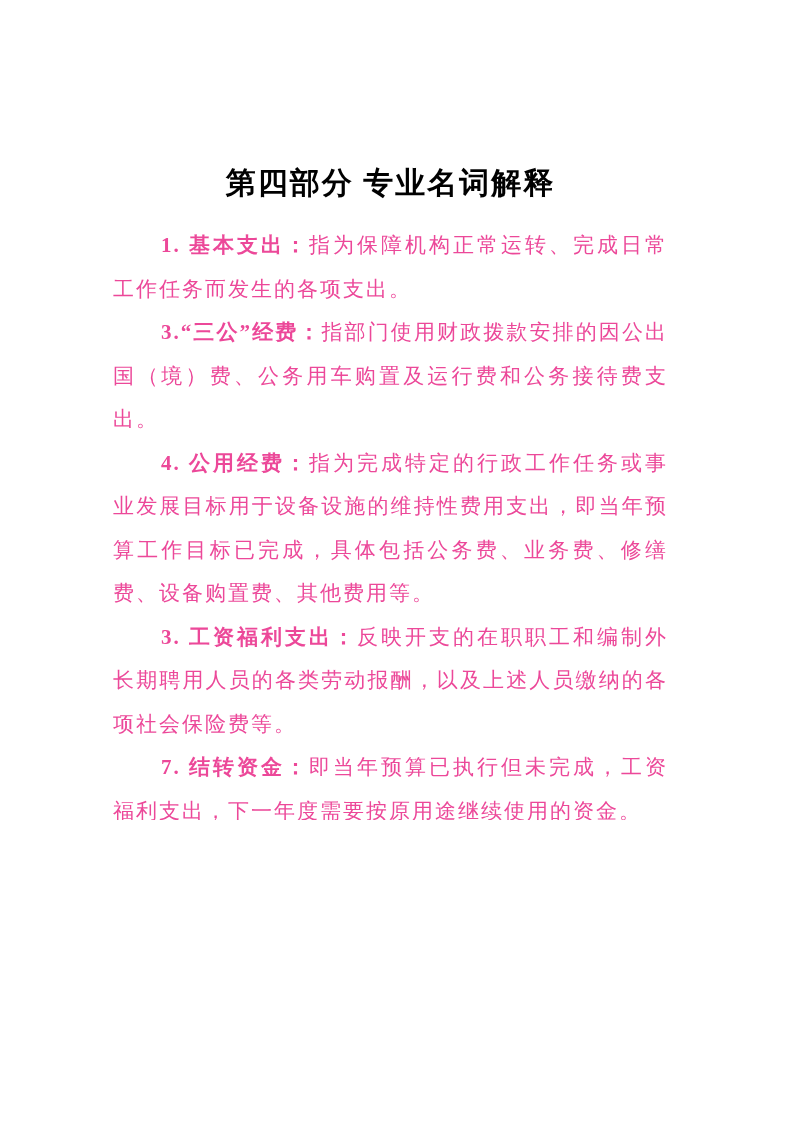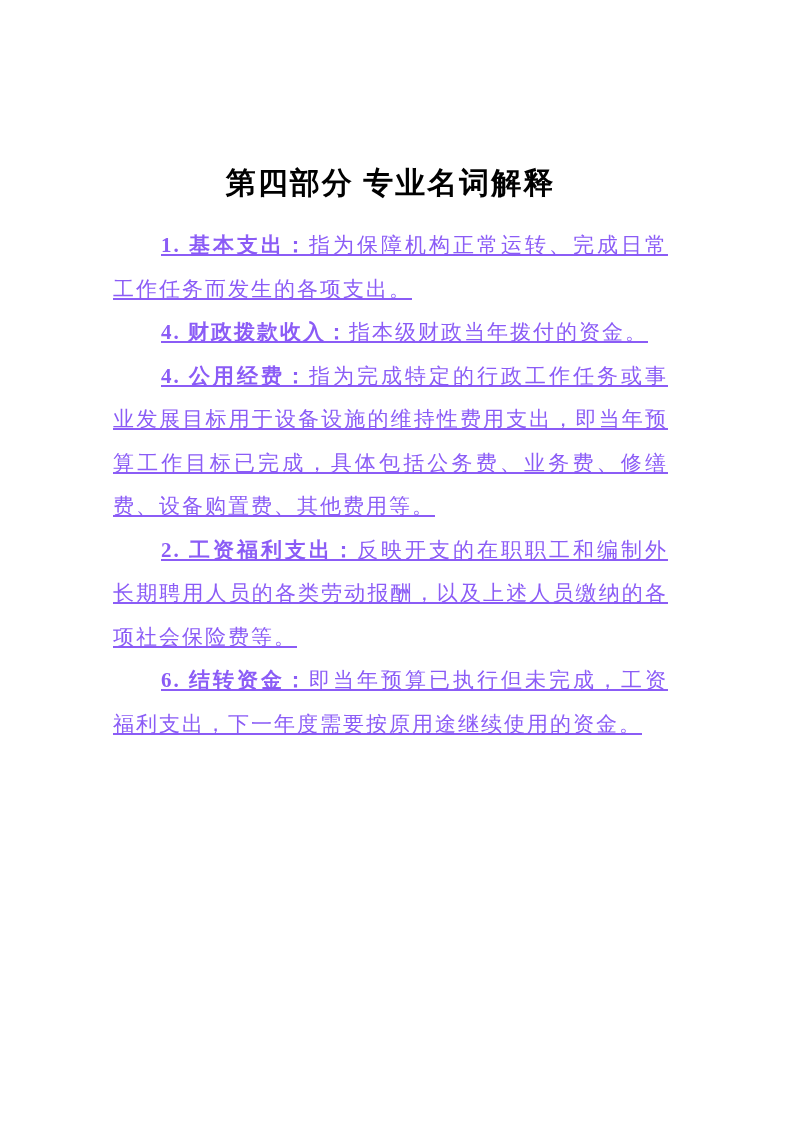--- a/index.html
+++ b/index.html
@@ -33,35 +33,34 @@
     width: 555px;
   }
   .doc-body p.term-para {
     margin: 0;
     padding: 0;
     font-size: 21px;
     line-height: 43.5px;
     letter-spacing: 2px;
     text-align: justify;
     text-indent: 48px;
-    color: #8b5cf6;
-    text-decoration: underline;
+    color: #ec4899;
   }
   .term-label {
     font-weight: bold;
   }
   .term-def {
     font-weight: normal;
   }
 </style>
 </head>
 <body>
 
 <div class="page">
   <h1 class="doc-title">第四部分 专业名词解释</h1>
   <div class="doc-body">
     <p class="term-para"><span class="term-label">1. 基本支出：</span><span class="term-def">指为保障机构正常运转、完成日常工作任务而发生的各项支出。</span></p>
-    <p class="term-para"><span class="term-label">4. 财政拨款收入：</span><span class="term-def">指本级财政当年拨付的资金。</span></p>
+    <p class="term-para"><span class="term-label">3.“三公”经费：</span><span class="term-def">指部门使用财政拨款安排的因公出国（境）费、公务用车购置及运行费和公务接待费支出。</span></p>
     <p class="term-para"><span class="term-label">4. 公用经费：</span><span class="term-def">指为完成特定的行政工作任务或事业发展目标用于设备设施的维持性费用支出，即当年预算工作目标已完成，具体包括公务费、业务费、修缮费、设备购置费、其他费用等。</span></p>
-    <p class="term-para"><span class="term-label">2. 工资福利支出：</span><span class="term-def">反映开支的在职职工和编制外长期聘用人员的各类劳动报酬，以及上述人员缴纳的各项社会保险费等。</span></p>
-    <p class="term-para"><span class="term-label">6. 结转资金：</span><span class="term-def">即当年预算已执行但未完成，工资福利支出，下一年度需要按原用途继续使用的资金。</span></p>
+    <p class="term-para"><span class="term-label">3. 工资福利支出：</span><span class="term-def">反映开支的在职职工和编制外长期聘用人员的各类劳动报酬，以及上述人员缴纳的各项社会保险费等。</span></p>
+    <p class="term-para"><span class="term-label">7. 结转资金：</span><span class="term-def">即当年预算已执行但未完成，工资福利支出，下一年度需要按原用途继续使用的资金。</span></p>
   </div>
 </div>
 
 </body></html>

